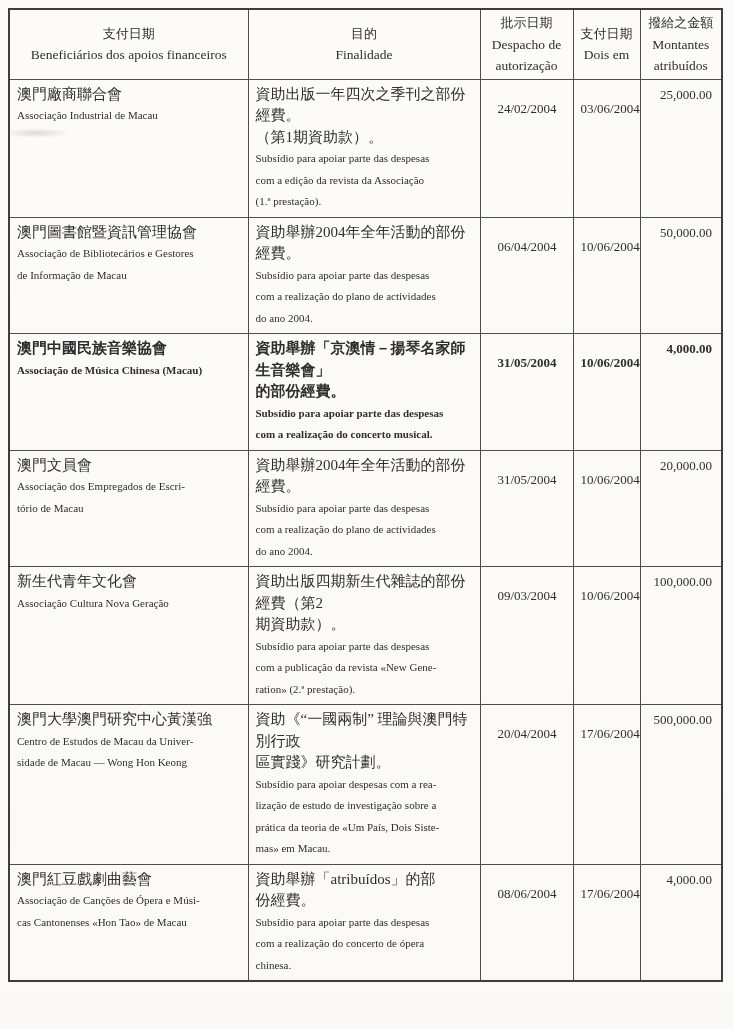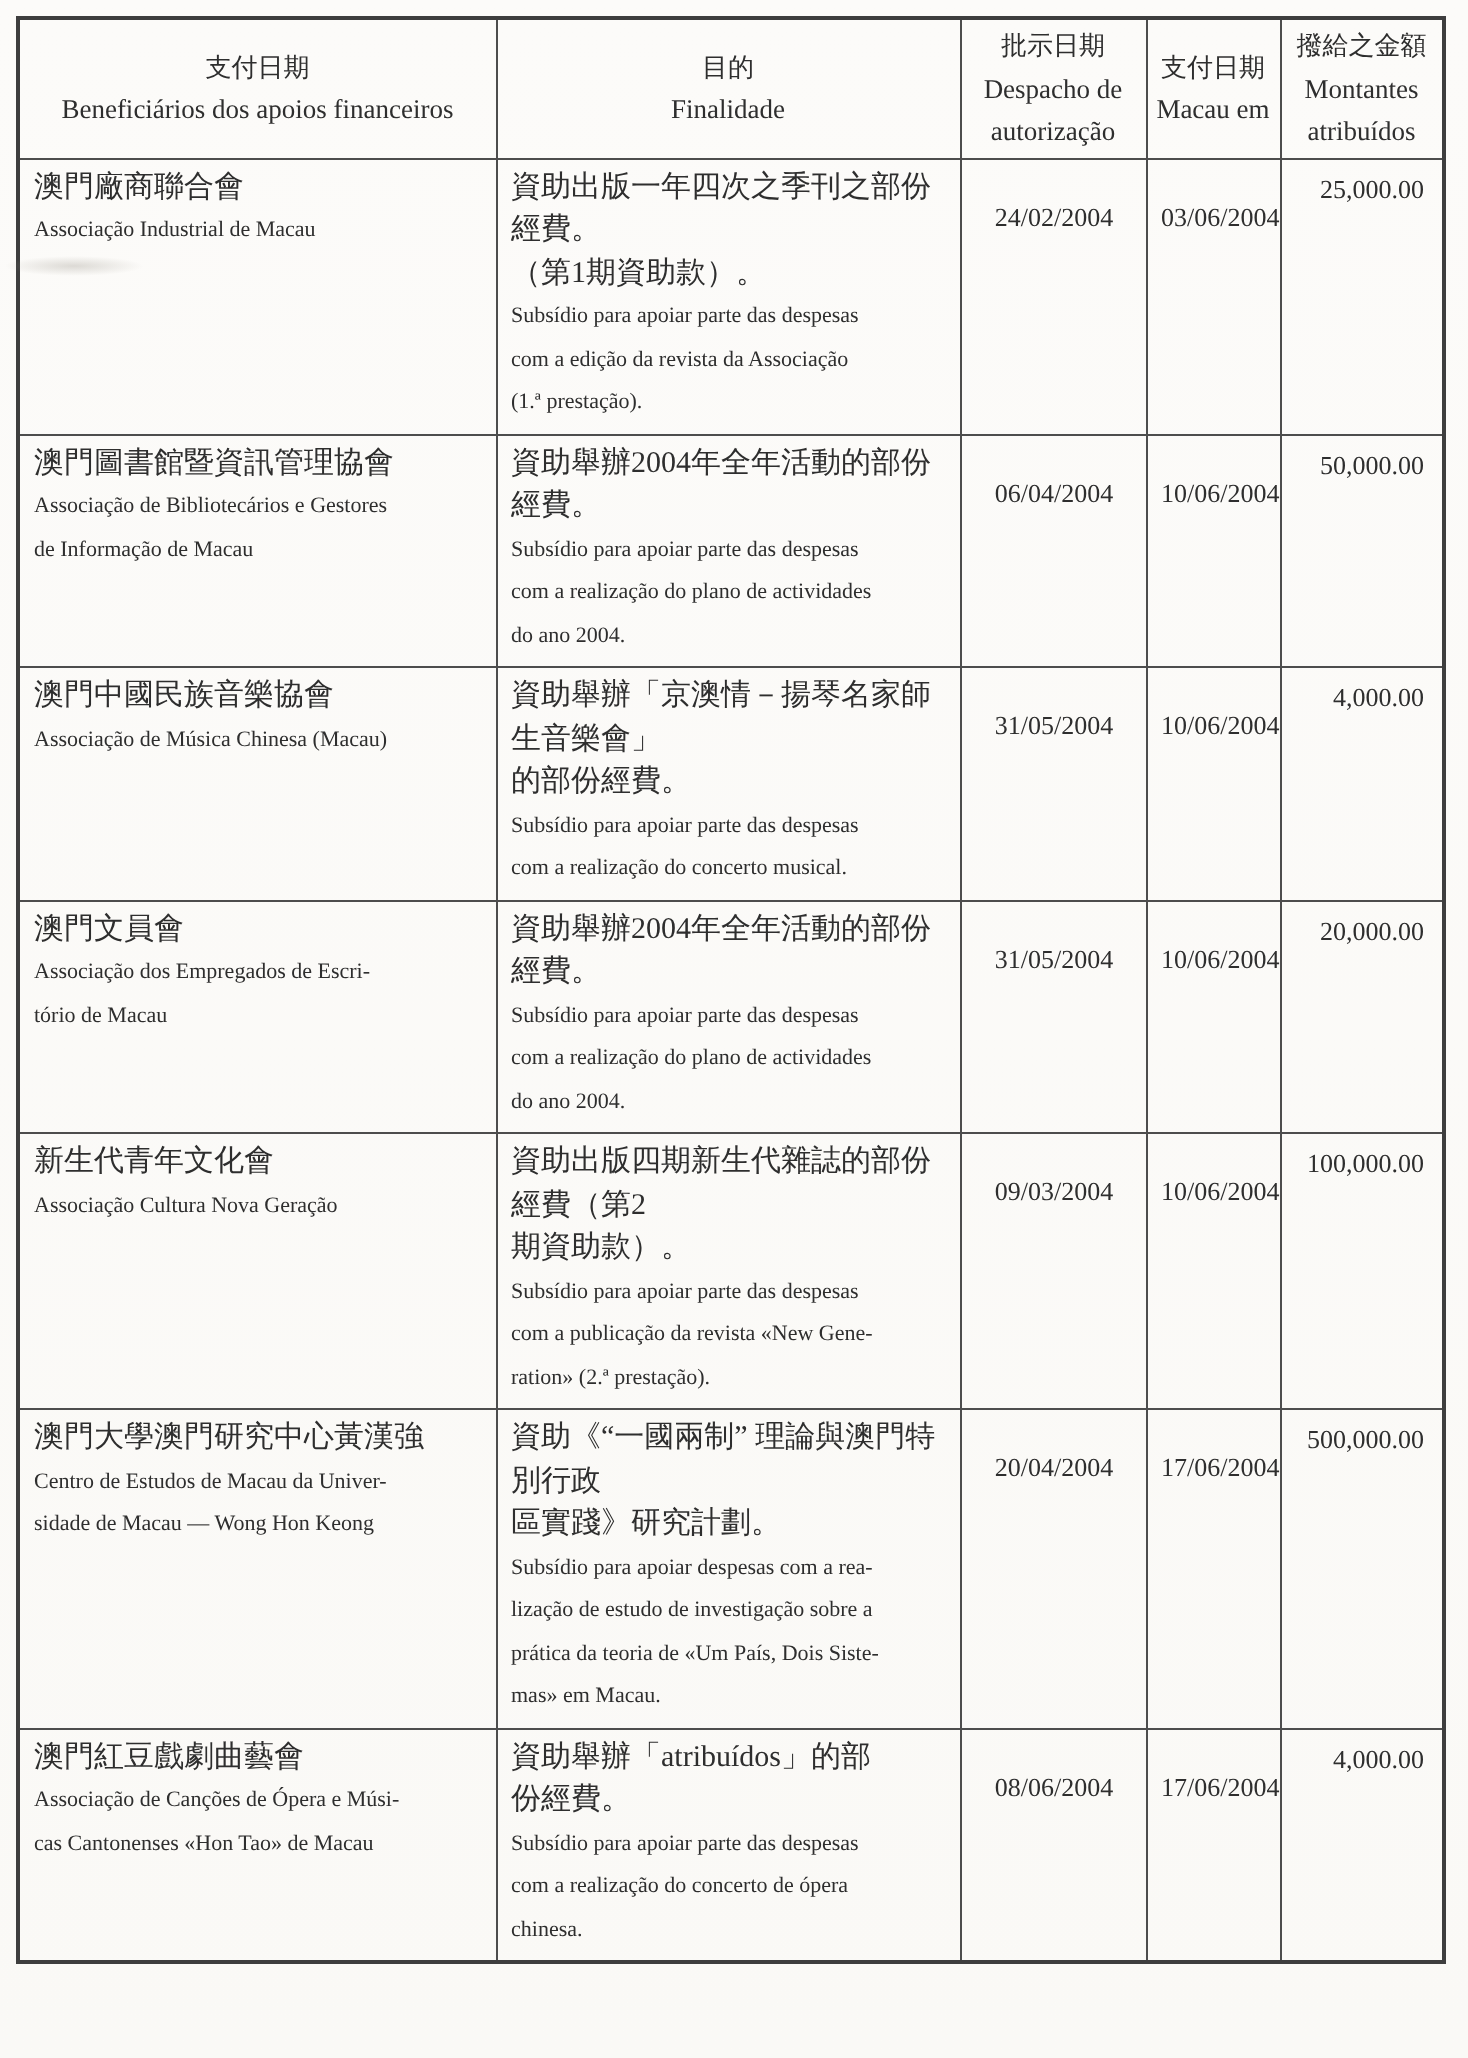--- a/index.html
+++ b/index.html
@@ -69,21 +69,21 @@
     font-size: 13px;
     padding-top: 6px;
     padding-right: 9px;
     line-height: 17px;
     border-radius: 23px;
   }
 
   
   tr.r0 td { height: 112px; }
   tr.r1 td { height: 93px; }
-  tr.r2 td { height: 91px; }
+  tr.r2 td { height: 91px; font-weight: bold; }
   tr.r3 td { height: 90px; }
   tr.r4 td { height: 110px; }
   tr.r5 td { height: 126px; }
   tr.r6 td { height: 109px; }
 
   
   .scan-smudge {
     position: absolute;
     left: 2px;
     top: 128px;
@@ -117,21 +117,21 @@
           <div class="zh">目的</div>
           <div class="pt">Finalidade</div>
         </th>
         <th>
           <div class="zh">批示日期</div>
           <div class="pt">Despacho de
 autorização</div>
         </th>
         <th>
           <div class="zh">支付日期</div>
-          <div class="pt">Macau em</div>
+          <div class="pt">Dois em</div>
         </th>
         <th>
           <div class="zh">撥給之金額</div>
           <div class="pt">Montantes
 atribuídos</div>
         </th>
       </tr>
     </thead>
     <tbody id="table-body">
     <tr class="r0">

